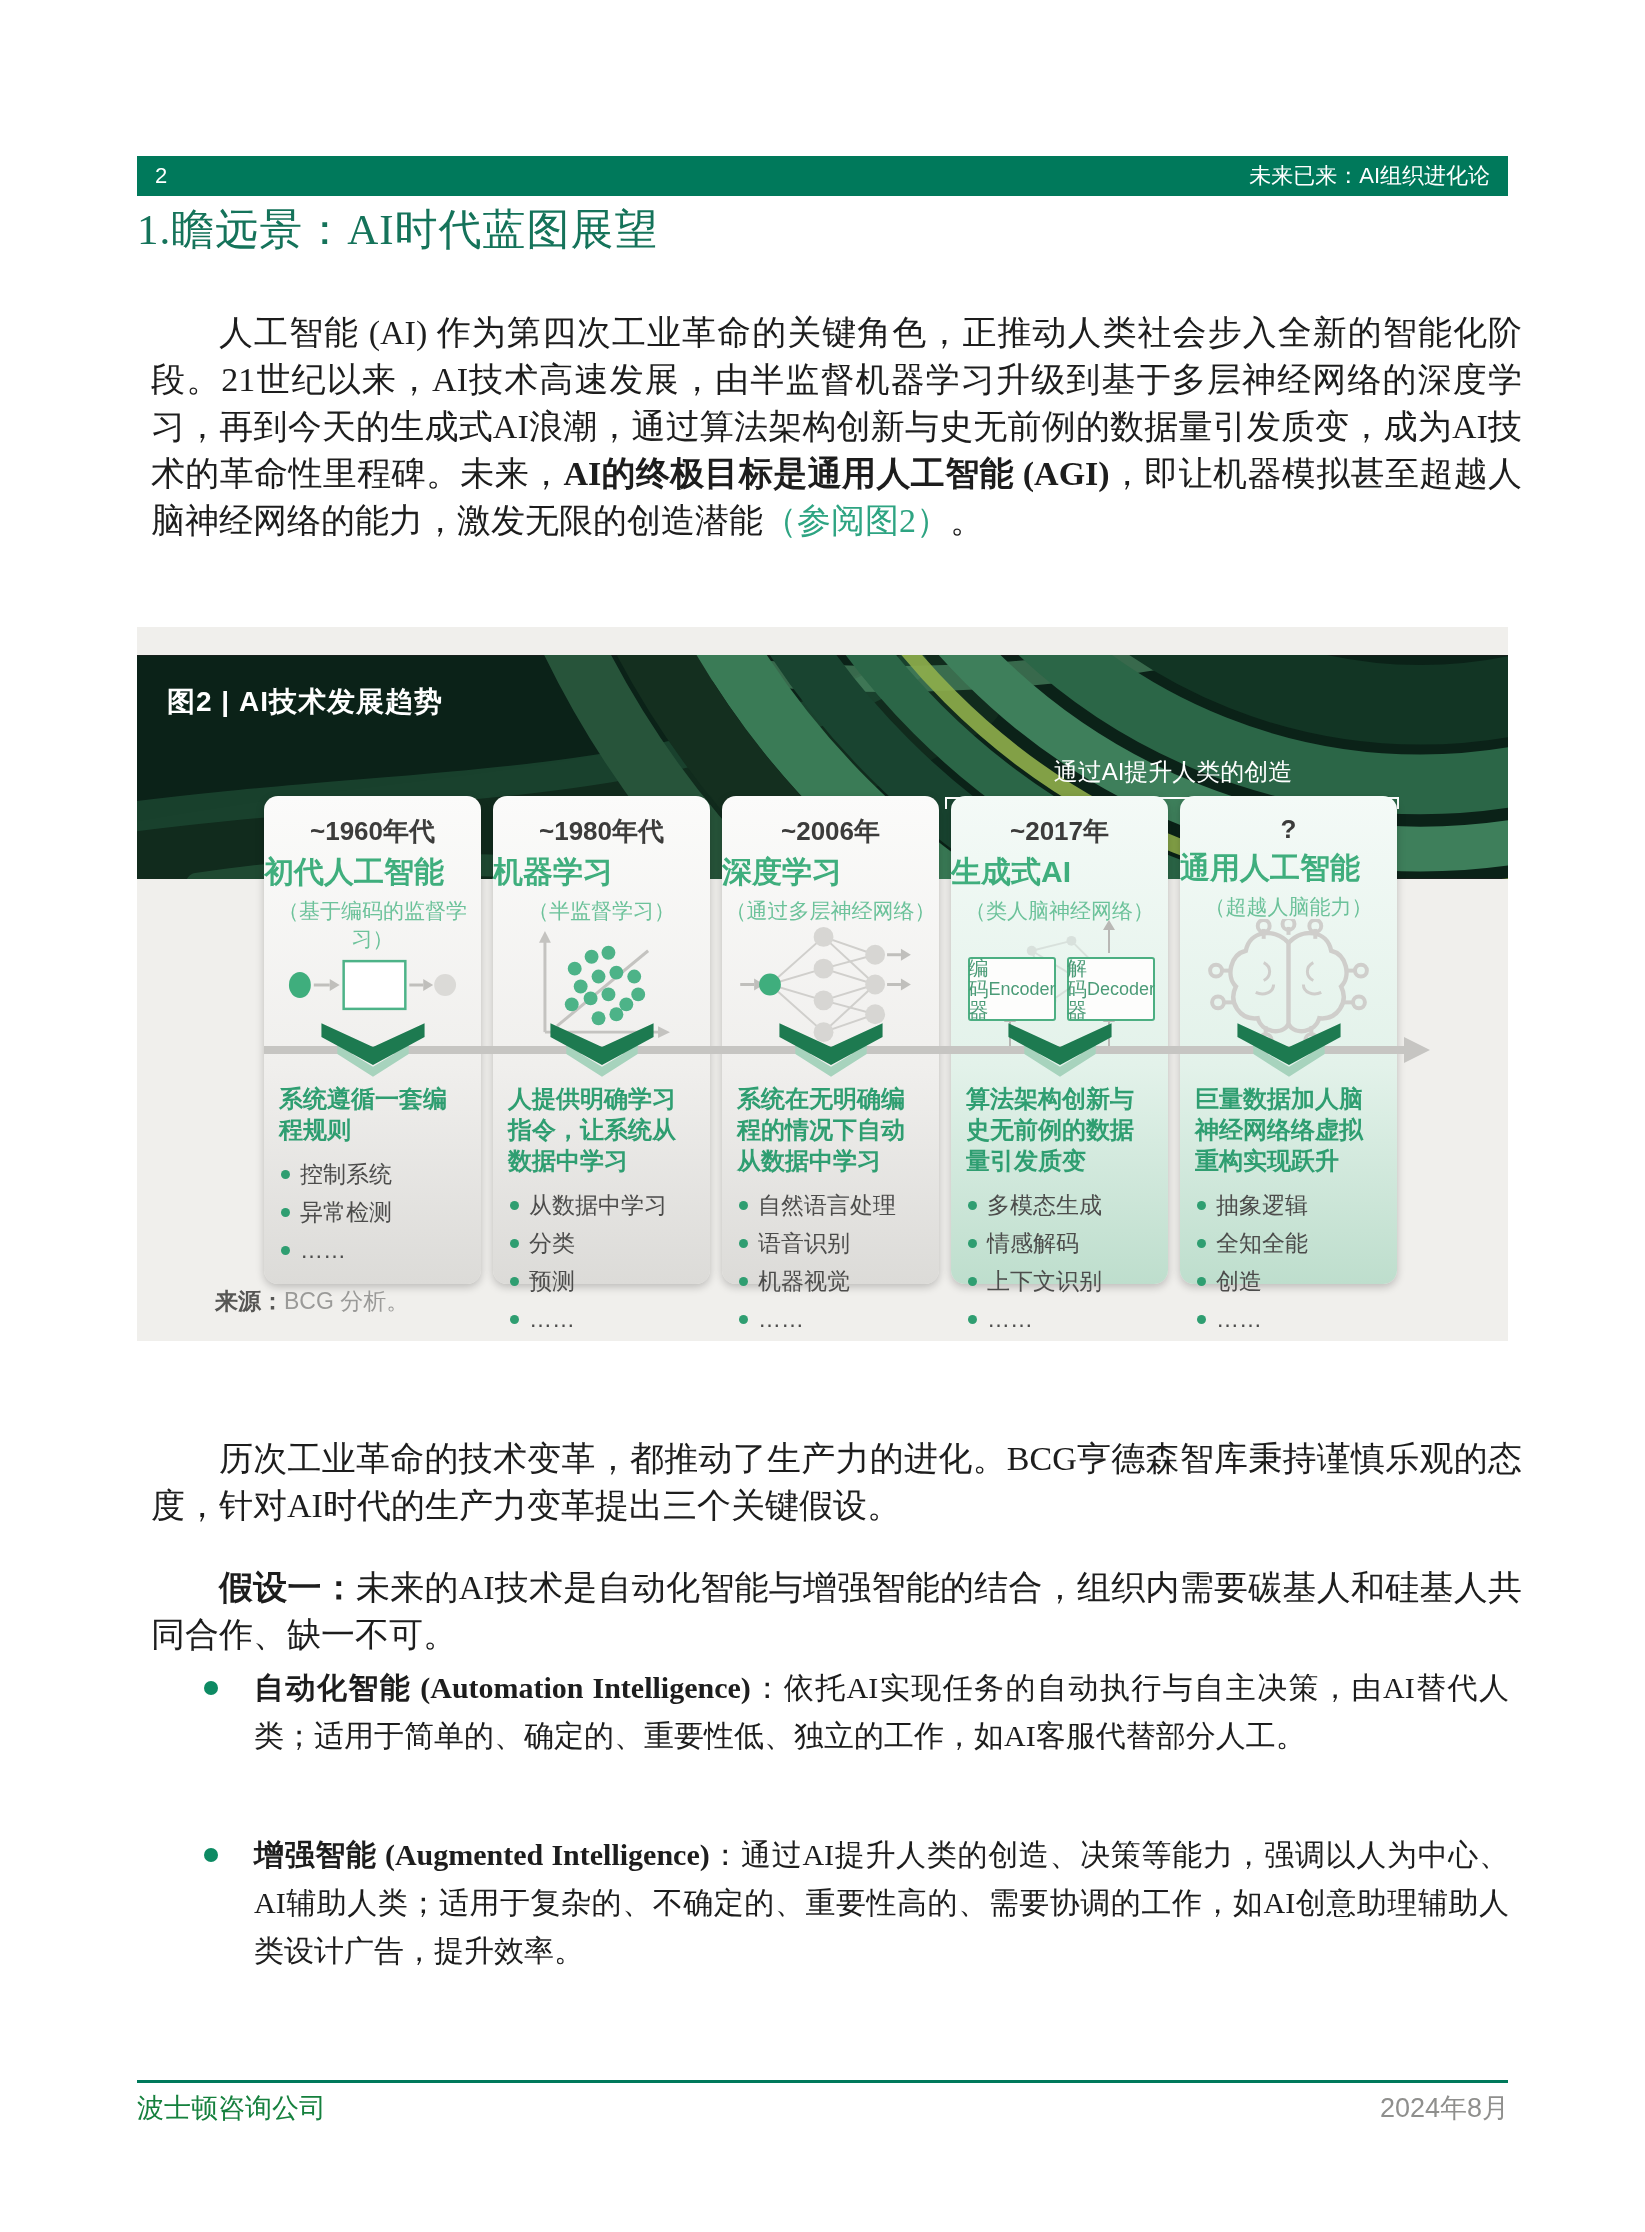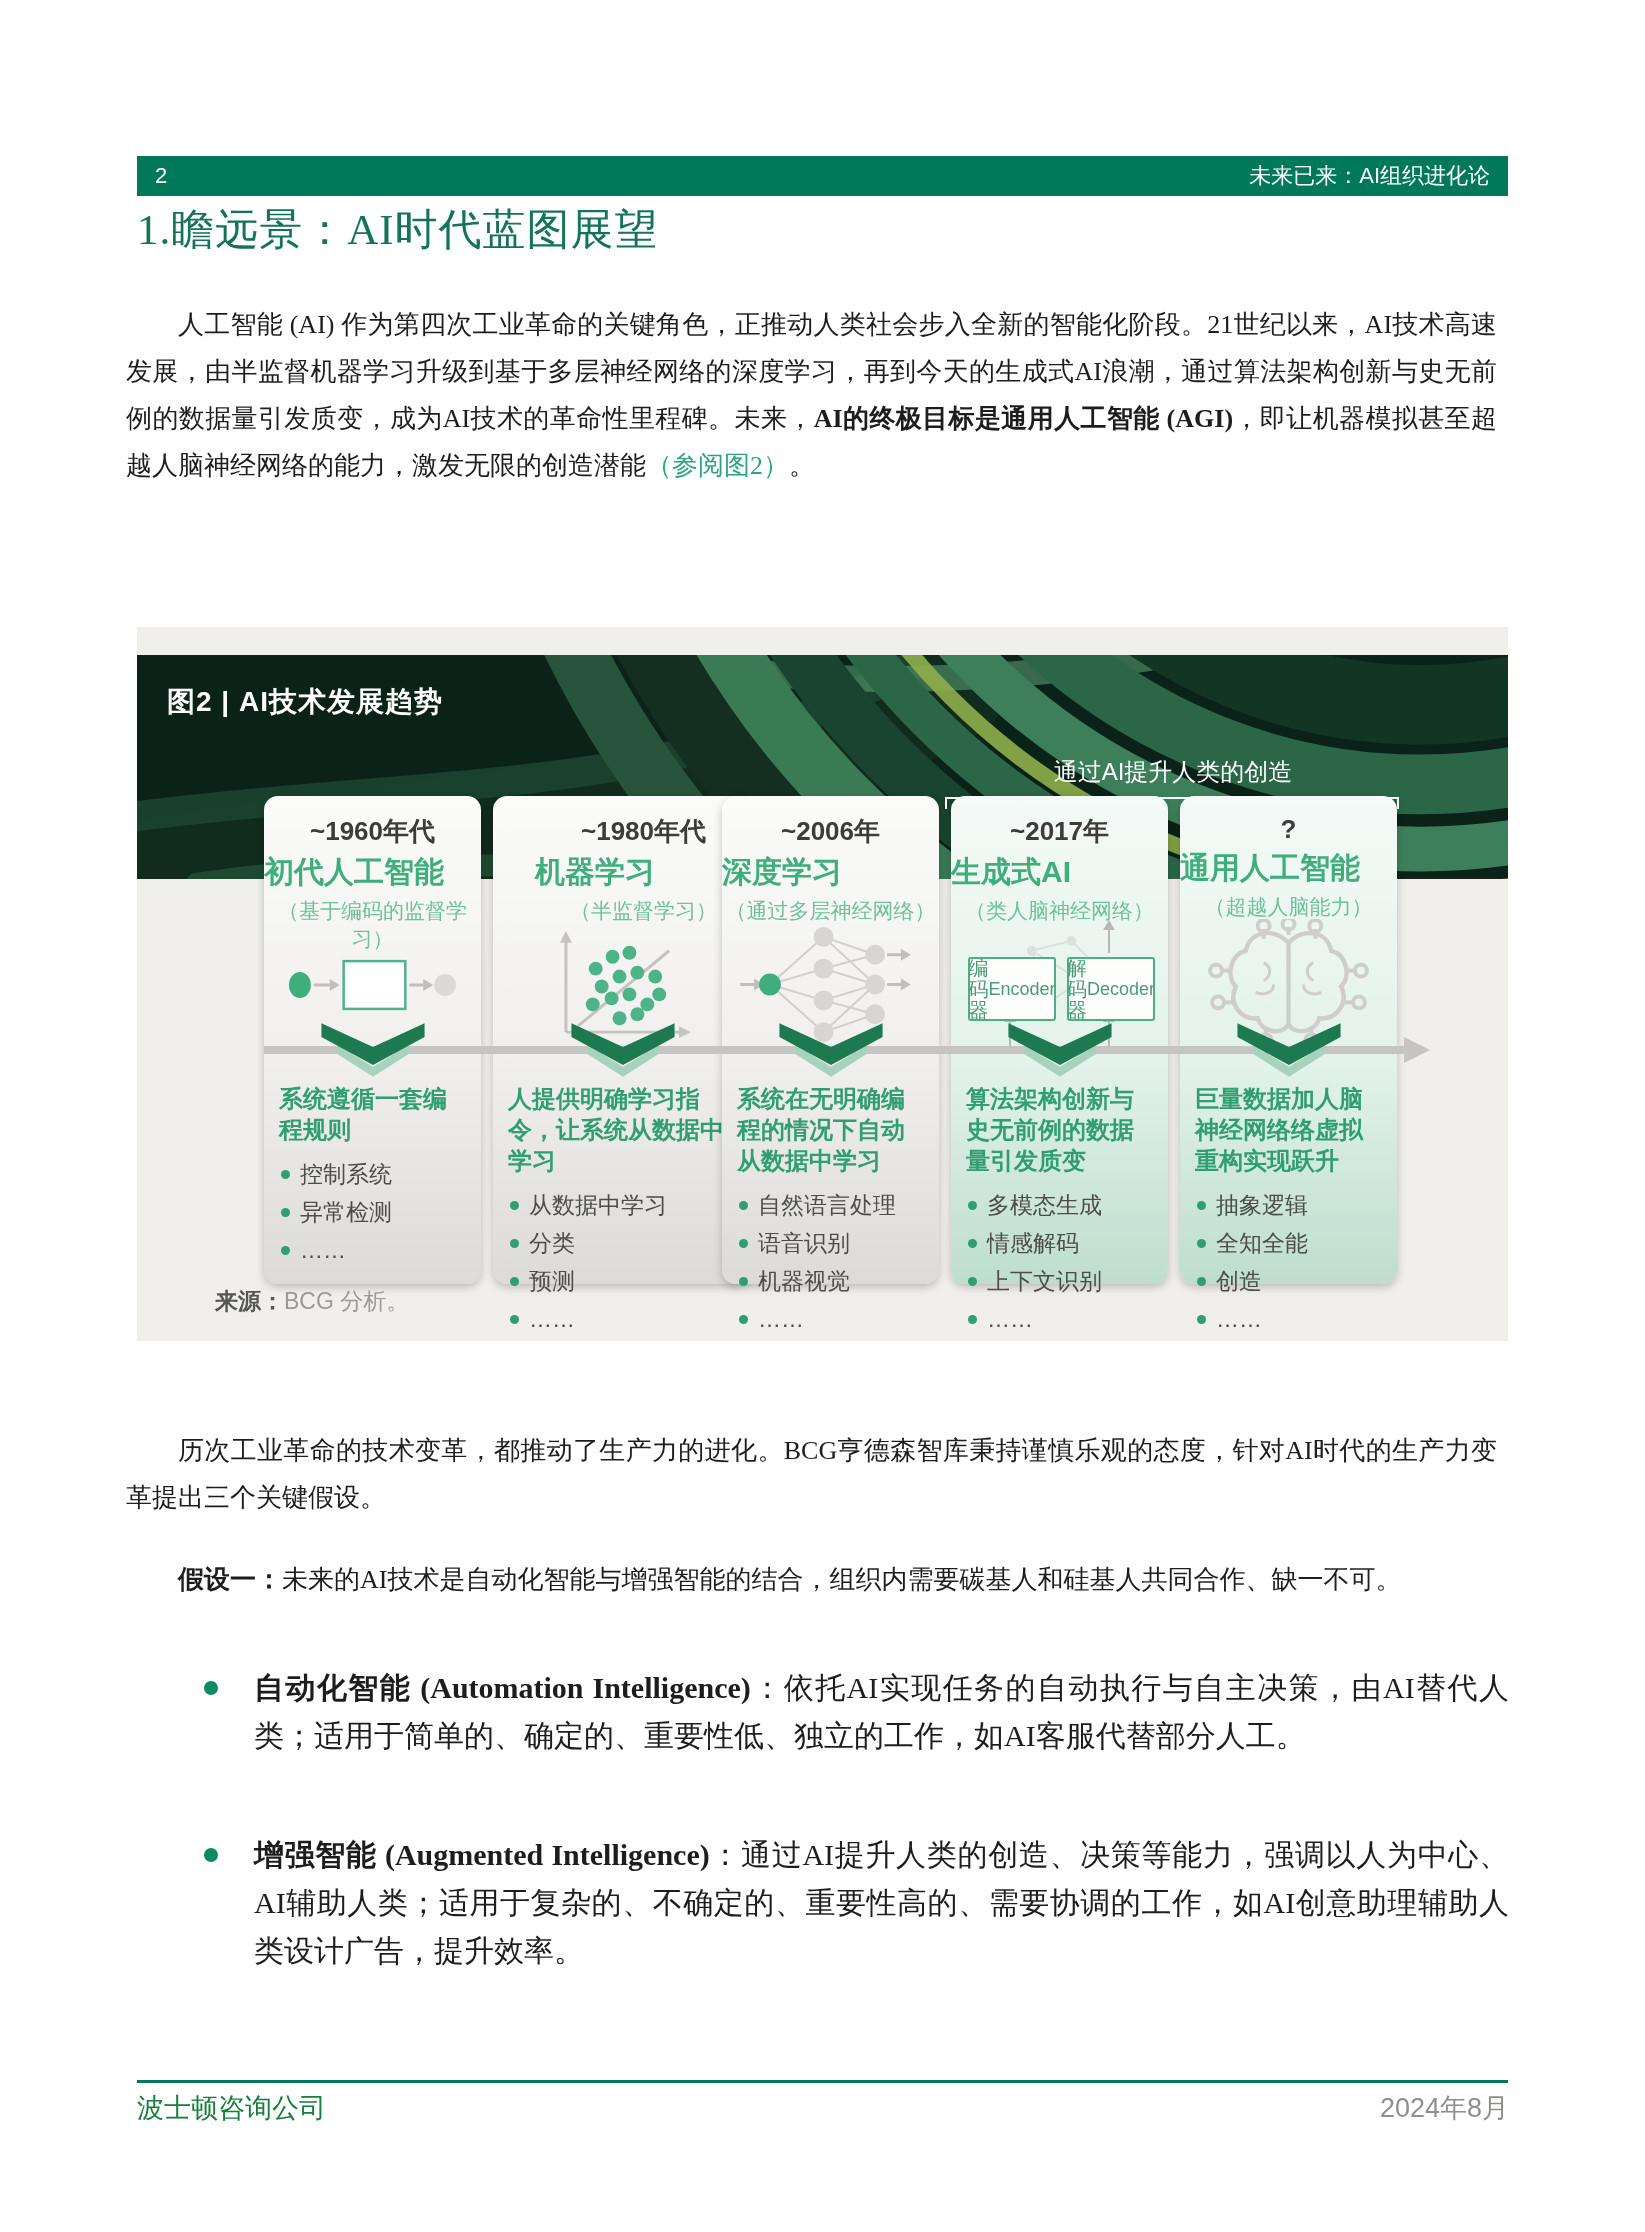--- a/index.html
+++ b/index.html
@@ -6,21 +6,21 @@
   .page{position:relative;width:1646px;height:2233px;background:#ffffff;margin:0 auto;
         font-family:"Liberation Serif","DejaVu Serif",serif;color:#1d1d1d;overflow:hidden;}
 
   
   .header-bar{position:absolute;left:137px;top:156px;width:1371px;height:40px;background:#00795b;
               color:#fff;font-family:"Liberation Sans","DejaVu Sans",sans-serif;font-size:22px;
               display:flex;align-items:center;justify-content:space-between;padding:0 18px;box-sizing:border-box;}
 
   
   .section-title{position:absolute;left:137px;top:201px;font-size:43px;font-weight:normal;color:#15735a;letter-spacing:1px;}
-  .para{position:absolute;left:126px;width:1371px;font-size:26px;line-height:47px;text-align:justify;text-indent:2em;}
+  .para{position:absolute;left:151px;width:1371px;font-size:34px;line-height:47px;text-align:justify;text-indent:2em;}
   #p1{top:275px;} #p2{top:1401px;} #p3{top:1530px;}
   strong{font-weight:bold;}
   .fig-ref{color:#2ea482;cursor:pointer;}
 
   .blist-item{position:absolute;left:254px;width:1255px;font-size:30px;line-height:48px;text-align:justify;}
   #b1{top:1664px;} #b2{top:1831px;}
   .bullet-dot{position:absolute;left:-50px;top:17px;width:14px;height:14px;border-radius:50%;background:#0d8a63;}
 
   
   .figure{position:absolute;left:137px;top:627px;width:1371px;height:714px;background:#f0efec;
@@ -29,21 +29,21 @@
   .hero svg{display:block;}
   .fig-caption{position:absolute;left:30px;top:28px;color:#fff;font-size:28px;font-weight:bold;letter-spacing:1px;}
   .era-label{position:absolute;left:808px;top:101px;width:456px;text-align:center;color:#fff;font-size:24px;}
   .era-bracket{position:absolute;left:808px;top:142px;width:454px;height:12px;
                border-top:2px solid #fff;border-left:2px solid #fff;border-right:2px solid #fff;box-sizing:border-box;}
 
   .tcard{position:absolute;top:169px;width:217px;height:488px;border-radius:14px;
          box-shadow:0 3px 8px rgba(0,0,0,.22);
          background:linear-gradient(180deg,#fbfbfa 0%,#f0efed 55%,#dcdbd8 100%);}
   .tcard.hl{background:linear-gradient(180deg,#f4faf7 0%,#e3f2ea 55%,#bedecd 100%);}
-  #card0{left:127px;} #card1{left:356px;padding-left:42px;} #card2{left:585px;} #card3{left:814px;} #card4{left:1043px;}
+  #card0{left:127px;} #card1{left:356px;} #card2{left:585px;} #card3{left:814px;} #card4{left:1043px;}
 
   .card-period{margin-top:18px;text-align:center;font-size:26px;font-weight:bold;color:#3c3c3b;}
   .card-name{font-size:30px;font-weight:bold;color:#3fae7d;margin-top:3px;}
   .card-sub{text-align:center;font-size:21px;color:#6cc29a;margin-top:4px;}
   .card-icon{position:absolute;left:0;right:0;top:125px;height:127px;display:flex;align-items:center;justify-content:center;}
   .chevron{position:absolute;left:50%;transform:translateX(-50%);top:225px;z-index:10;}
   .card-text{position:absolute;left:15px;right:11px;top:287px;}
   .card-desc{font-size:24px;font-weight:bold;color:#2f9e71;line-height:31px;}
   .card-ul{margin:10px 0 0;padding:0;list-style:none;}
   .card-ul li{position:relative;padding-left:21px;font-size:23px;line-height:38px;color:#4c4c4b;}

